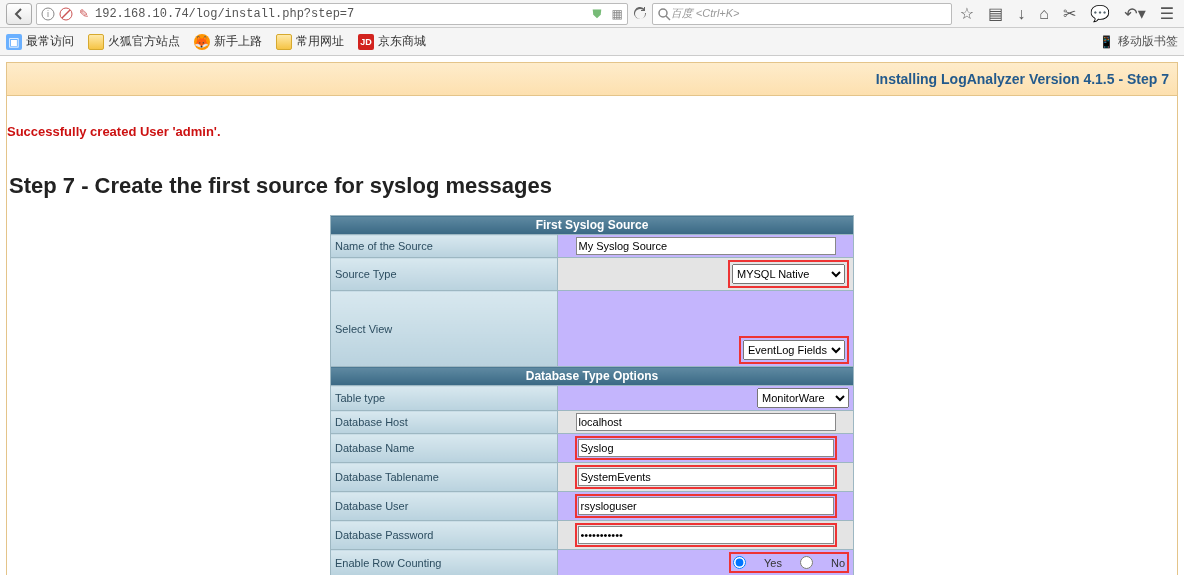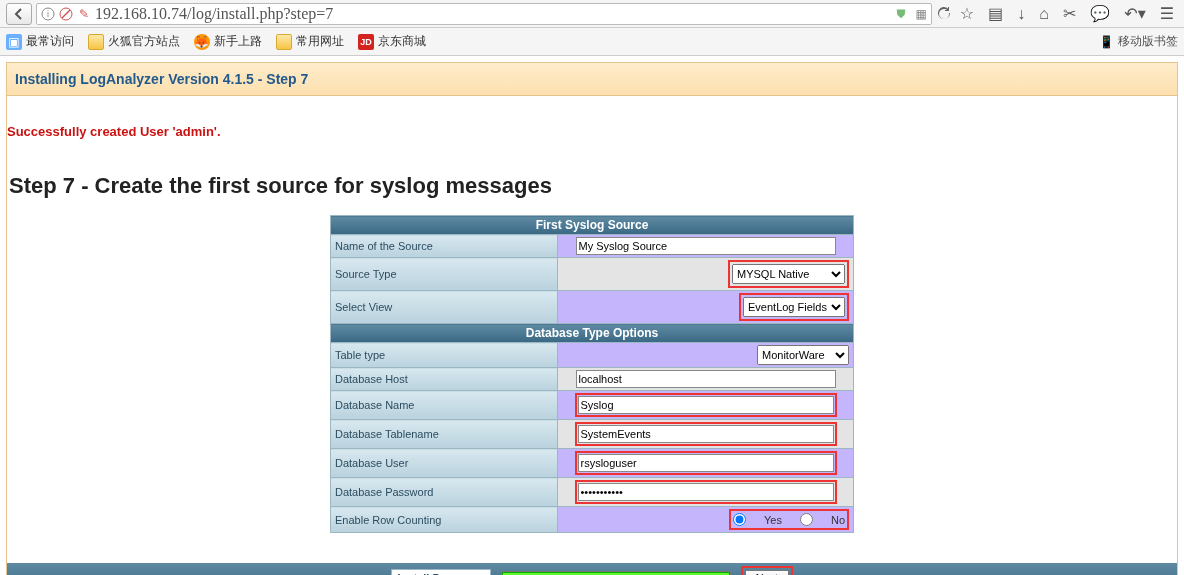--- a/index.html
+++ b/index.html
@@ -2,36 +2,36 @@
 <html><head>
 <meta charset="utf-8">
 <style>
   * { margin:0; padding:0; box-sizing:border-box; }
   body { font-family:"Segoe UI",Tahoma,Verdana,sans-serif; font-size:12px; background:#fff; color:#333; }
   
   .addr-row { display:flex; align-items:center; height:28px; border-bottom:1px solid #ccc; background:#f5f5f5; padding:0 6px; gap:4px; }
   .back-btn { width:26px; height:22px; border:1px solid #aaa; border-radius:3px; display:flex; align-items:center; justify-content:center; background:linear-gradient(#fff,#e8e8e8); cursor:pointer; }
   .addr-bar { flex:1; display:flex; align-items:center; border:1px solid #bbb; background:#fff; height:22px; padding:0 4px; border-radius:2px; gap:4px; }
   .addr-icon { width:14px; height:14px; display:flex; align-items:center; justify-content:center; color:#888; }
-  .url-text { flex:1; font-family:Liberation Serif, serif; font-size:16px; color:#555; }
+  .url-text { flex:1; font-family:Liberation Mono, monospace; font-size:12px; color:#555; }
   .search-bar { width:300px; display:flex; align-items:center; border:1px solid #bbb; background:#fff; height:22px; padding:0 4px; border-radius:2px; }
   .search-text { flex:1; font-style:italic; color:#999; font-size:11px; }
   .tool-icons { display:flex; gap:14px; align-items:center; padding:0 4px; color:#555; font-size:16px; }
   .tool-icons span { cursor:pointer; }
   
   .bm-row { display:flex; align-items:center; height:28px; border-bottom:1px solid #ccc; background:#f5f5f5; padding:0 6px; gap:14px; font-size:12px; color:#333; }
   .bm-item { display:flex; align-items:center; gap:4px; cursor:pointer; }
   .bm-ico { width:16px; height:16px; display:flex; align-items:center; justify-content:center; font-size:12px; border-radius:2px; }
   .folder { background:linear-gradient(#ffe9a8,#f5c445); border:1px solid #d6a92f; }
   .ff { background:#ff9500; color:#fff; border-radius:50%; }
   .jd { background:#d2231e; color:#fff; font-weight:bold; font-size:9px; }
   .mob-row { margin-left:auto; display:flex; align-items:center; gap:4px; color:#555; }
   
   .page { margin:6px; }
-  .title-bar { border:1px solid #e4c48a; background:linear-gradient(#feeccb,#fde0af); text-align:left; padding:8px; font-size:14px; font-weight:bold; color:#235a8c; }
+  .title-bar { border:1px solid #e4c48a; background:linear-gradient(#feeccb,#fde0af); text-align:right; padding:8px; font-size:14px; font-weight:bold; color:#235a8c; }
   .content-box { border-left:1px solid #e4c48a; border-right:1px solid #e4c48a; border-bottom:1px solid #e4c48a; background:#fff; }
   .success-msg { color:#c11; font-weight:bold; font-size:13px; padding:28px 0; }
   .step-hdr { font-size:22px; font-weight:bold; color:#222; padding:6px 2px 10px 2px; }
   
   .form-area { padding:6px 0 20px 0; display:flex; justify-content:center; }
   table.cfg { border-collapse:collapse; width:524px; }
   table.cfg td { border:1px solid #9db7c2; padding:2px 4px; height:18px; vertical-align:middle; }
   .sec-hdr { background:linear-gradient(#5f8aa2,#3a6884); color:#fff; text-align:center; font-weight:bold; font-size:12px; }
   .lbl { background:linear-gradient(#d8e8ef,#b9d2de); color:#2c4d60; font-size:11px; white-space:nowrap; }
   .val { background:#c4b5fd; }
@@ -79,20 +79,27 @@
     <span class="addr-right">
       <span style="color:#7b7;">⛊</span>
       <span>▦</span>
     </span>
   </div>
   <span style="color:#666;cursor:pointer;">
     <svg width="16" height="16" viewBox="0 0 16 16">
         <path d="M8 3a5 5 0 1 0 4.9 4H14a6 6 0 1 1-2-4.5V1h1v4h-4V4h2.2A5 5 0 0 0 8 3z" fill="#666"></path>
       </svg>
   </span>
+  <div class="search-bar">
+    <svg width="14" height="14" viewBox="0 0 14 14">
+        <circle cx="6" cy="6" r="4" fill="none" stroke="#888" stroke-width="1.5"></circle>
+        <path d="M9 9 L13 13" stroke="#888" stroke-width="1.5"></path>
+      </svg>
+    <span class="search-text">百度 &lt;Ctrl+K&gt;</span>
+  </div>
   <div class="tool-icons">
     <span>☆</span>
     <span>▤</span>
     <span>↓</span>
     <span>⌂</span>
     <span>✂</span>
     <span>💬</span>
     <span>↶▾</span>
     <span>☰</span>
   </div>
@@ -148,21 +155,21 @@
               <span class="red-box-combo" style="display:inline-block;">
                 <select class="lg" style="width:113px;"><option>MYSQL Native</option></select>
               </span>
             </div>
           </td>
         </tr>
         <tr>
           <td class="lbl">Select View</td>
           <td class="val">
             <div class="ctrl-row">
-              <span class="red-box-combo" style="display:inline-block;">
+              <span class="red-box-combo" style="display:inline-block;margin-top:43px;">
                 <select class="lg" style="width:102px;"><option>EventLog Fields</option></select>
               </span>
             </div>
           </td>
         </tr>
         <tr>
               <td class="sec-hdr" colspan="2">Database Type Options</td>
             </tr>
         <tr>
           <td class="lbl" style="width:132px;">Table type</td>

